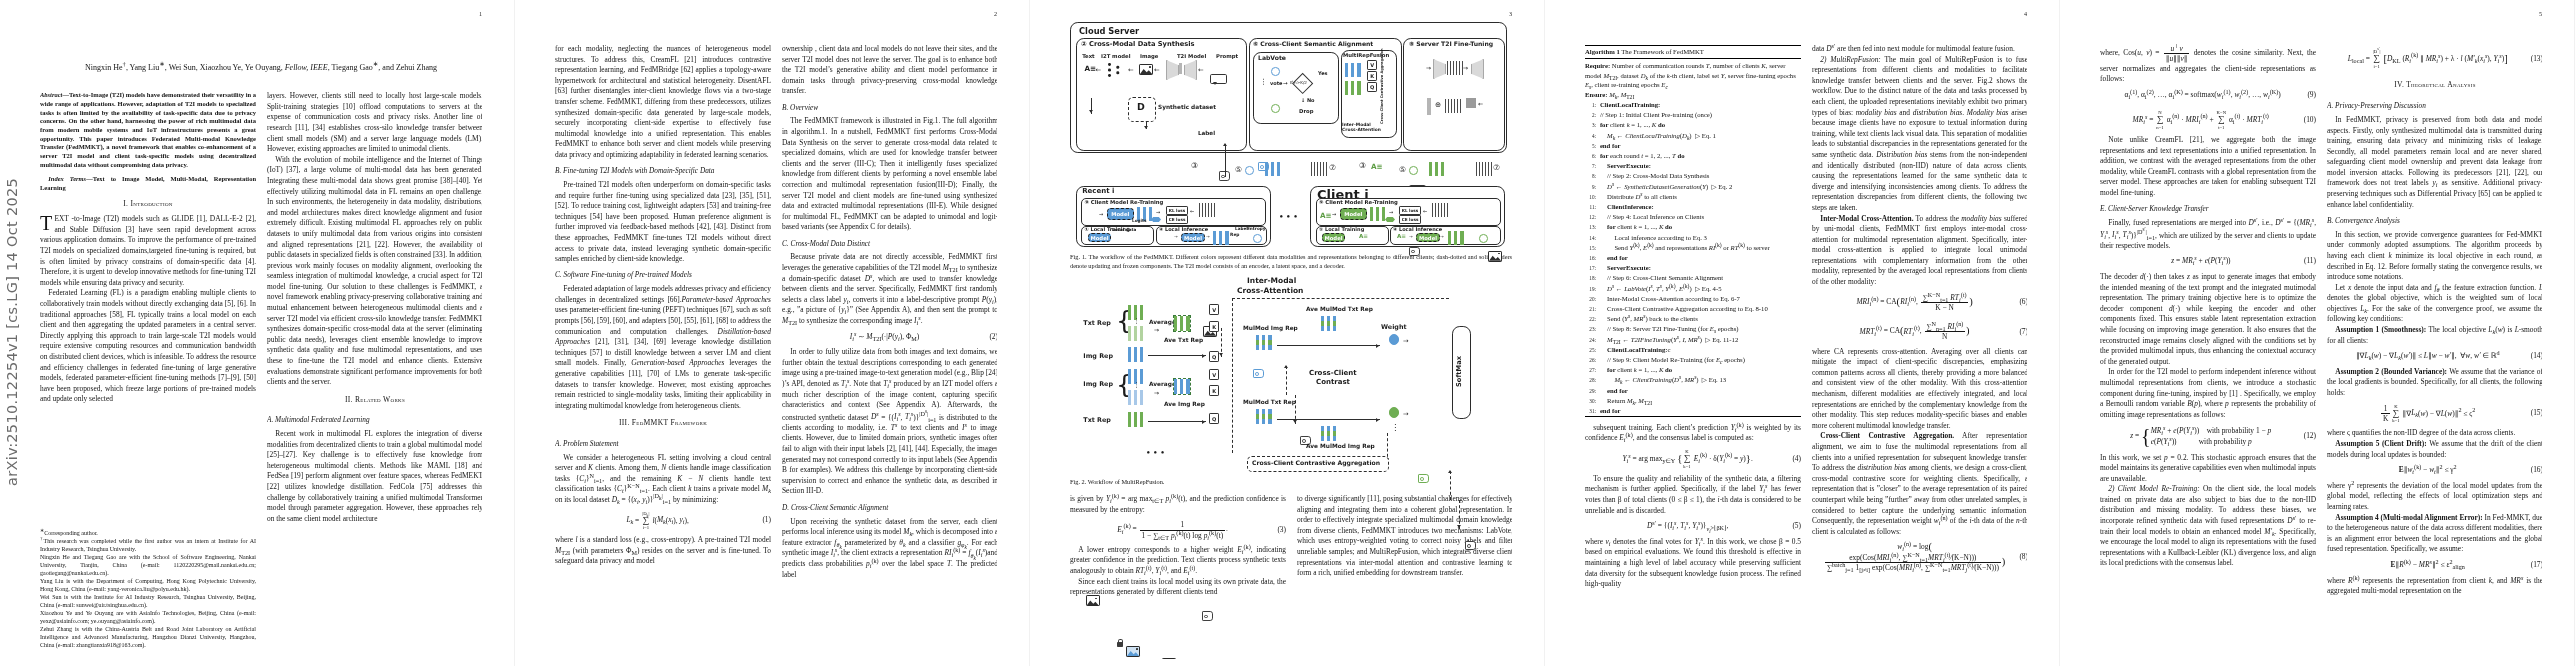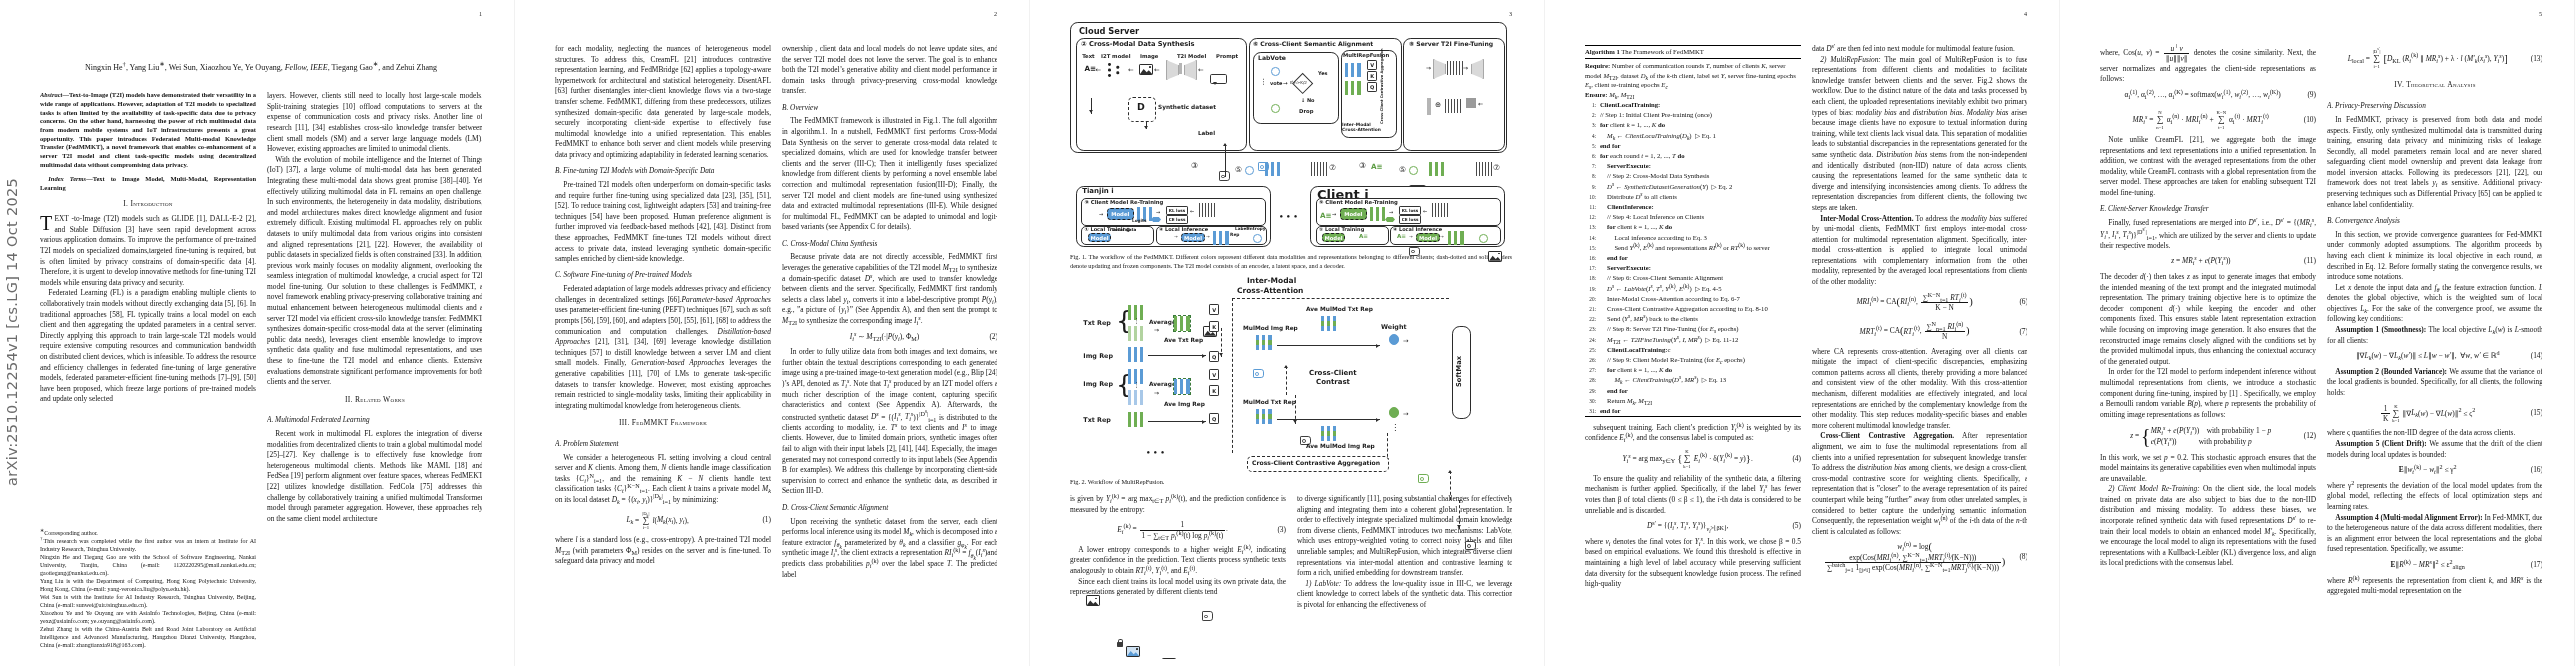--- a/index.html
+++ b/index.html
@@ -157,24 +157,24 @@
             <span class="eqbody"><i>L<sub>k</sub></i> = <span class="sm">
                 <span class="ll">|D<sub>k</sub>|</span>
                 <span class="sg">∑</span>
                 <span class="ll">i=1</span>
               </span> <i>l</i>(<i>M<sub>k</sub></i>(<i>x<sub>i</sub></i>), <i>y<sub>i</sub></i>),</span>
             <span class="eqnum">(1)</span>
           </div>
           <div class="b-pni">where <i>l</i> is a standard loss (e.g., cross-entropy). A pre-trained T2I model <i>M</i><sub>T2I</sub> (with parameters Φ<sub>M</sub>) resides on the server and is fine-tuned. To safeguard data privacy and model</div>
         </div>
       <div class="col">
-          <div class="b-pni">ownership , client data and local models do not leave update sites, and the server T2I model does not leave the server. The goal is to enhance both the T2I model’s generative ability and client model performance in domain tasks through privacy-preserving cross-modal knowledge transfer.</div>
+          <div class="b-pni">ownership , client data and local models do not leave their sites, and the server T2I model does not leave the server. The goal is to enhance both the T2I model’s generative ability and client model performance in domain tasks through privacy-preserving cross-modal knowledge transfer.</div>
           <div class="b-sub">B. Overview</div>
           <div class="b-p">The FedMMKT framework is illustrated in Fig.1. The full algorithm in algorithm.1. In a nutshell, FedMMKT first performs Cross-Modal Data Synthesis on the server to generate cross-modal data related to specialized domains, which are used for knowledge transfer between clients and the server (III-C); Then it intelligently fuses specialized knowledge from different clients by performing a novel ensemble label correction and multimodal representation fusion(III-D); Finally, the server T2I model and client models are fine-tuned using synthesized data and extracted multimodal representations (III-E). While designed for multimodal FL, FedMMKT can be adapted to unimodal and logit-based variants (see Appendix C for details).</div>
-          <div class="b-sub">C. Cross-Modal China Synthesis</div>
+          <div class="b-sub">C. Cross-Modal Data Distinct</div>
           <div class="b-p">Because private data are not directly accessible, FedMMKT first leverages the generative capabilities of the T2I model <i>M</i><sub>T2I</sub> to synthesize a domain-specific dataset <i>D<sup>s</sup></i>, which are used to transfer knowledge between clients and the server. Specifically, FedMMKT first randomly selects a class label <i>y<sub>i</sub></i>, converts it into a label-descriptive prompt <i>P</i>(<i>y<sub>i</sub></i>), e.g., ”a picture of {<i>y<sub>i</sub></i>}” (See Appendix A), and then sent the prompt to <i>M</i><sub>T2I</sub> to synthesize the corresponding image <i>I<sub>i</sub><sup>s</sup></i>.</div>
           <div class="b-eq">
             <span class="eqbody"><i>I<sub>i</sub><sup>s</sup></i> ∼ <i>M</i><sub>T2I</sub>(·|<i>P</i>(<i>y<sub>i</sub></i>), Φ<sub>M</sub>)</span>
             <span class="eqnum">(2)</span>
           </div>
           <div class="b-p">In order to fully utilize data from both images and text domains, we further obtain the textual descriptions corresponding to each generated image using a pre-trained image-to-text generation model (e.g., Blip [24] )’s API, denoted as <i>T<sub>i</sub><sup>s</sup></i>. Note that <i>T<sub>i</sub><sup>s</sup></i> produced by an I2T model offers a much richer description of the image content, capturing specific characteristics and context (See Appendix A). Afterwards, the constructed synthetic dataset <i>D<sup>s</sup></i> = {(<i>I<sub>i</sub><sup>s</sup></i>, <i>T<sub>i</sub><sup>s</sup></i>)}<sup>|D<sup>s</sup>|</sup><sub>i=1</sub> is distributed to the clients according to modality, i.e. <i>T<sup>s</sup></i> to text clients and <i>I<sup>s</sup></i> to image clients. However, due to limited domain priors, synthetic images often fail to align with their input labels [2], [41], [44]. Especially, the images generated may not correspond correctly to its input labels (See Appendix B for examples). We address this challenge by incorporating client-side supervision to correct and enhance the synthetic data, as described in Section III-D.</div>
           <div class="b-sub">D. Cross-Client Semantic Alignment</div>
           <div class="b-p">Upon receiving the synthetic dataset from the server, each client performs local inference using its model <i>M<sub>k</sub></i>, which is decomposed into a feature extractor <i>f<sub>θ<sub>k</sub></sub></i> parameterized by <i>θ<sub>k</sub></i> and a classifier <i>g<sub>φ<sub>k</sub></sub></i>. For each synthetic image <i>I<sub>i</sub><sup>s</sup></i>, the client extracts a representation <i>RI<sub>i</sub></i><sup>(k)</sup> = <i>f<sub>θ<sub>k</sub></sub></i>(<i>I<sub>i</sub><sup>s</sup></i>)and predicts class probabilities <i>p<sub>i</sub></i><sup>(k)</sup> over the label space <i>T</i>. The predicted label</div>
         </div>
     </div>
@@ -272,21 +272,21 @@
           <div class="fg f-label" style="left: 329px; top: 145px; font-size: 7.8px;">⑤</div>
           <div class="fg f-circ" data-c="green" style="left: 339px; top: 146px;"></div>
           <div class="fg f-tag" data-c="green" style="left: 348px; top: 145px;"></div>
           <div class="fg f-bars" data-c="green" style="left: 359px; top: 142px;"></div>
           <div class="fg f-varr u" style="left: 380px; top: 133px; height: 29px;"></div>
           <div class="fg f-varr" style="left: 389px; top: 133px; height: 29px;"></div>
           <div class="fg f-tag" style="left: 395px; top: 145px;"></div>
           <div class="fg f-bars" data-c="white" style="left: 406px; top: 142px;"></div>
           <div class="fg f-label" style="left: 423px; top: 143px; font-size: 7.8px;">⑦</div>
           <div class="fg f-box" style="left: 5.6px; top: 166px; width: 193px; height: 59px;"></div>
-          <div class="fg f-label" style="left: 12.2px; top: 167px; font-size: 7px; font-weight: bold;">Tianjin i</div>
+          <div class="fg f-label" style="left: 12.2px; top: 167px; font-size: 7px; font-weight: bold;">Recent i</div>
           <div class="fg f-box r8" style="left: 11px; top: 178px; width: 183px; height: 25.6px; border-radius: 5px;"></div>
           <div class="fg f-label" style="left: 14.5px; top: 179px; font-size: 5.3px; font-weight: bold;">⑨ Client Model Re-Training</div>
           <div class="fg f-img" style="left: 15.6px; top: 190px;"></div>
           <div class="fg f-label" style="left: 29px; top: 191px; font-size: 5px;">→</div>
           <div class="fg f-model" data-c="blue" style="left: 37px; top: 188px; width: 24.5px; height: 10px;">Model</div>
           <div class="fg f-bars" data-c="blue" style="left: 67px; top: 187px;"></div>
           <div class="fg f-label" style="left: 62px; top: 198px; font-size: 4.2px; font-weight: bold;">Logits</div>
           <div class="fg f-hex" data-c="blue" style="left: 81px; top: 197px; width: 10px; height: 5px;"></div>
           <div class="fg f-label" style="left: 86px; top: 189px; font-size: 5px;">→</div>
           <div class="fg f-kv wide" style="left: 96px; top: 186px;">KL loss</div>
@@ -410,21 +410,20 @@
                   <span>1</span>
                   <span>1 − ∑<sub>t∈T</sub> <i>p<sub>i</sub></i><sup>(k)</sup>(t) log <i>p<sub>i</sub></i><sup>(k)</sup>(t)</span>
                 </span>.</span>
               <span class="eqnum">(3)</span>
             </div>
             <div class="b-p">A lower entropy corresponds to a higher weight <i>E<sub>i</sub></i><sup>(k)</sup>, indicating greater confidence in the prediction. Text clients process synthetic texts analogously to obtain <i>RT<sub>i</sub></i><sup>(t)</sup>, <i>Y<sub>i</sub></i><sup>(t)</sup>, and <i>E<sub>i</sub></i><sup>(t)</sup>.</div>
             <div class="b-p">Since each client trains its local model using its own private data, the representations generated by different clients tend</div>
           </div>
         <div class="col">
             <div class="b-pni">to diverge significantly [11], posing substantial challenges for effectively aligning and integrating them into a coherent global representation. In order to effectively integrate specialized multimodal domain knowledge from diverse clients, FedMMKT introduces two mechanisms: LabVote, which uses entropy-weighted voting to correct noisy labels and filter unreliable samples; and MultiRepFusion, which integrates diverse client representations via inter-modal attention and contrastive learning to form a rich, unified embedding for downstream transfer.</div>
-            <div class="b-p"><i>1) LabVote:</i> To address the low-quality issue in III-C, we leverage client knowledge to correct labels of the synthetic data. This correction is pivotal for enhancing the effectiveness of</div>
           </div>
       </div>
     </div>
   </div>
 
   <div class="page">
     <div class="pagenum">4</div>
     <div class="colsfull">
       <div class="col">
           <div class="algobox">

